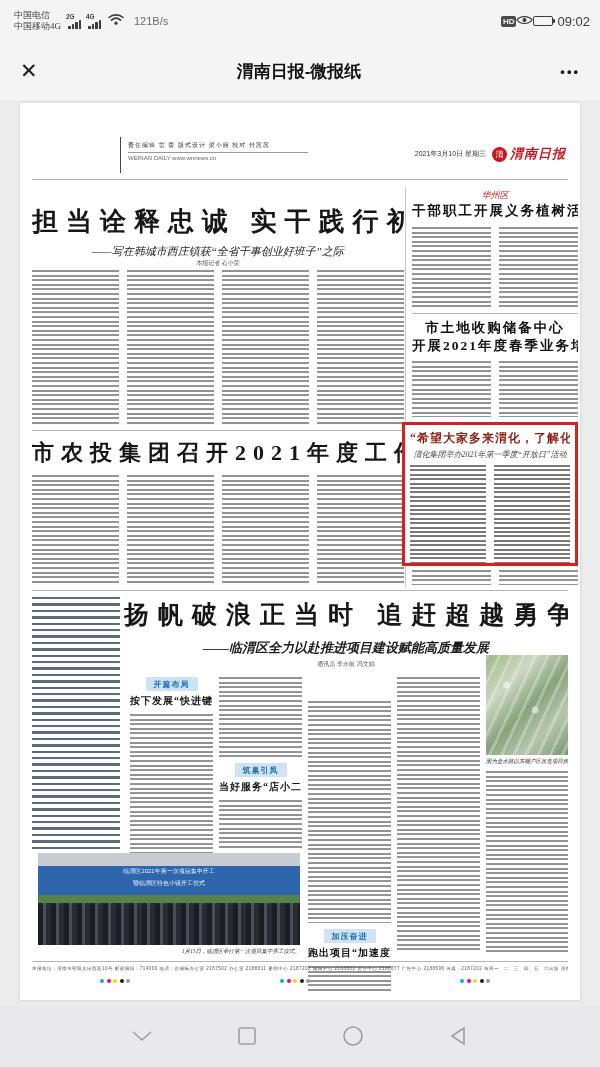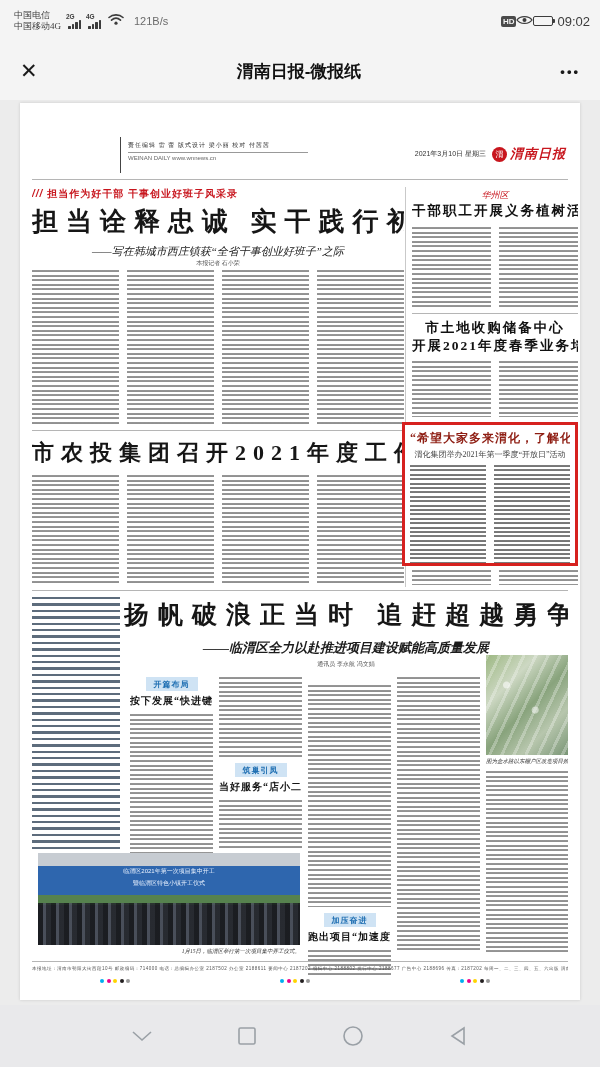--- a/index.html
+++ b/index.html
@@ -51,21 +51,21 @@
   .kicker { color:#c8161e; font-size:10px; font-weight:bold; letter-spacing:1px; white-space:nowrap; overflow:hidden; }
   .kicker .marks { font-style:italic; margin-right:4px; }
   .lead-head { font-size:26px; font-weight:bold; color:#161616; text-align:center; letter-spacing:8px; line-height:40px; white-space:nowrap; overflow:hidden; font-family:"Liberation Serif", serif; }
   .lead-sub { font-size:11px; color:#222; text-align:center; font-style:italic; white-space:nowrap; overflow:hidden; font-family:"Liberation Serif", serif; }
   .byline { font-size:6px; color:#555; text-align:center; }
   .mid-head { font-size:22px; font-weight:bold; color:#161616; text-align:center; letter-spacing:7px; line-height:32px; white-space:nowrap; overflow:hidden; font-family:"Liberation Serif", serif; }
   .rc-kicker { color:#c8161e; font-size:9px; font-style:italic; text-align:center; font-family:"Liberation Serif", serif; }
   .rc-head { font-size:13.5px; font-weight:bold; color:#111; text-align:center; letter-spacing:2px; white-space:nowrap; overflow:hidden; font-family:"Liberation Serif", serif; }
   .box-red { border:3px solid #d6211f; background:#fff; }
   .box-head { font-size:12px; font-weight:bold; color:#8e1d12; text-align:center; letter-spacing:1px; white-space:nowrap; overflow:hidden; font-family:"Liberation Serif", serif; }
-  .box-sub { font-size:8px; color:#444; text-align:center; white-space:nowrap; overflow:hidden; font-family:"Liberation Serif", serif; }
+  .box-sub { font-size:8px; color:#444; font-style:italic; text-align:center; white-space:nowrap; overflow:hidden; font-family:"Liberation Serif", serif; }
   .feat-head { font-size:25px; font-weight:bold; color:#161616; text-align:center; letter-spacing:9px; line-height:40px; white-space:nowrap; overflow:hidden; font-family:"Liberation Serif", serif; }
   .feat-sub { font-size:13px; font-weight:bold; color:#1c1c1c; text-align:center; font-style:italic; white-space:nowrap; overflow:hidden; font-family:"Liberation Serif", serif; }
 
   
   .greek { background-image:repeating-linear-gradient(180deg,#989898 0,#8f8f8f 2px,transparent 2px,transparent 4.6px); }
   .greek-dark { background-image:repeating-linear-gradient(180deg,#7d7d7d 0,#757575 2px,transparent 2px,transparent 4.4px); }
   .greek-kai { background-image:repeating-linear-gradient(180deg,#5d6c7c 0,#5d6c7c 2.4px,transparent 2.4px,transparent 6.4px); }
 
   
   .blue-tag { display:block; margin:0 auto; width:max-content; background:#cfe3f4; color:#1f6fb2; font-size:8px; font-weight:bold; padding:1.5px 8px; letter-spacing:1px; }
@@ -164,23 +164,20 @@
       <span class="mast-date">2021年3月10日 星期三</span>
       <span class="logo-wrap">
         <span class="logo-circle">渭</span>
         <span class="logo-script">渭南日报</span>
       </span>
     </div>
     <div class="abs hrule" style="left:12px; right:12px; top:76px;"></div>
 
     <div class="abs vrule" style="left:385px; top:84px; height:400px;"></div>
 
-    <div class="abs kicker" style="left:12px; top:84px; width:372px;">
-      <span class="marks">///</span><span>担当作为好干部 干事创业好班子风采录</span>
-    </div>
     <div class="abs lead-head" style="left:12px; top:99px; width:372px;">担当诠释忠诚 实干践行初心</div>
     <div class="abs lead-sub" style="left:12px; top:141px; width:372px;">——写在韩城市西庄镇获“全省干事创业好班子”之际</div>
     <div class="abs byline" style="left:12px; top:156px; width:372px;">本报记者 石小荣</div>
     <div class="abs greek" style="left:12px;  top:167px; width:87px; height:155px;"></div>
     <div class="abs greek" style="left:107px; top:167px; width:87px; height:155px;"></div>
     <div class="abs greek" style="left:202px; top:167px; width:87px; height:155px;"></div>
     <div class="abs greek" style="left:297px; top:167px; width:87px; height:155px;"></div>
 
     <div class="abs hrule" style="left:12px; width:372px; top:327px;"></div>
     <div class="abs mid-head" style="left:12px; top:334px; width:372px;">市农投集团召开2021年度工作会议</div>
@@ -225,21 +222,21 @@
 
     <div class="abs" style="left:199px; top:574px; width:83px;">
       <div class="greek" style="width:83px; height:80px;"></div>
       <div style="margin-top:6px;">
         <span class="blue-tag">筑巢引凤</span>
         <div class="tag-sub">当好服务“店小二”</div>
       </div>
       <div class="greek" style="width:83px; height:48px; margin-top:6px;"></div>
     </div>
 
-    <div class="abs" style="left:288px; top:582px; width:83px;">
+    <div class="abs" style="left:288px; top:598px; width:83px;">
       <div class="greek" style="width:83px; height:222px;"></div>
       <div style="margin-top:6px;">
         <span class="blue-tag">加压奋进</span>
         <div class="tag-sub">跑出项目“加速度”</div>
       </div>
       <div class="greek" style="width:83px; height:28px; margin-top:6px;"></div>
     </div>
 
     <div class="abs greek" style="left:377px; top:574px; width:83px; height:276px;"></div>
 

